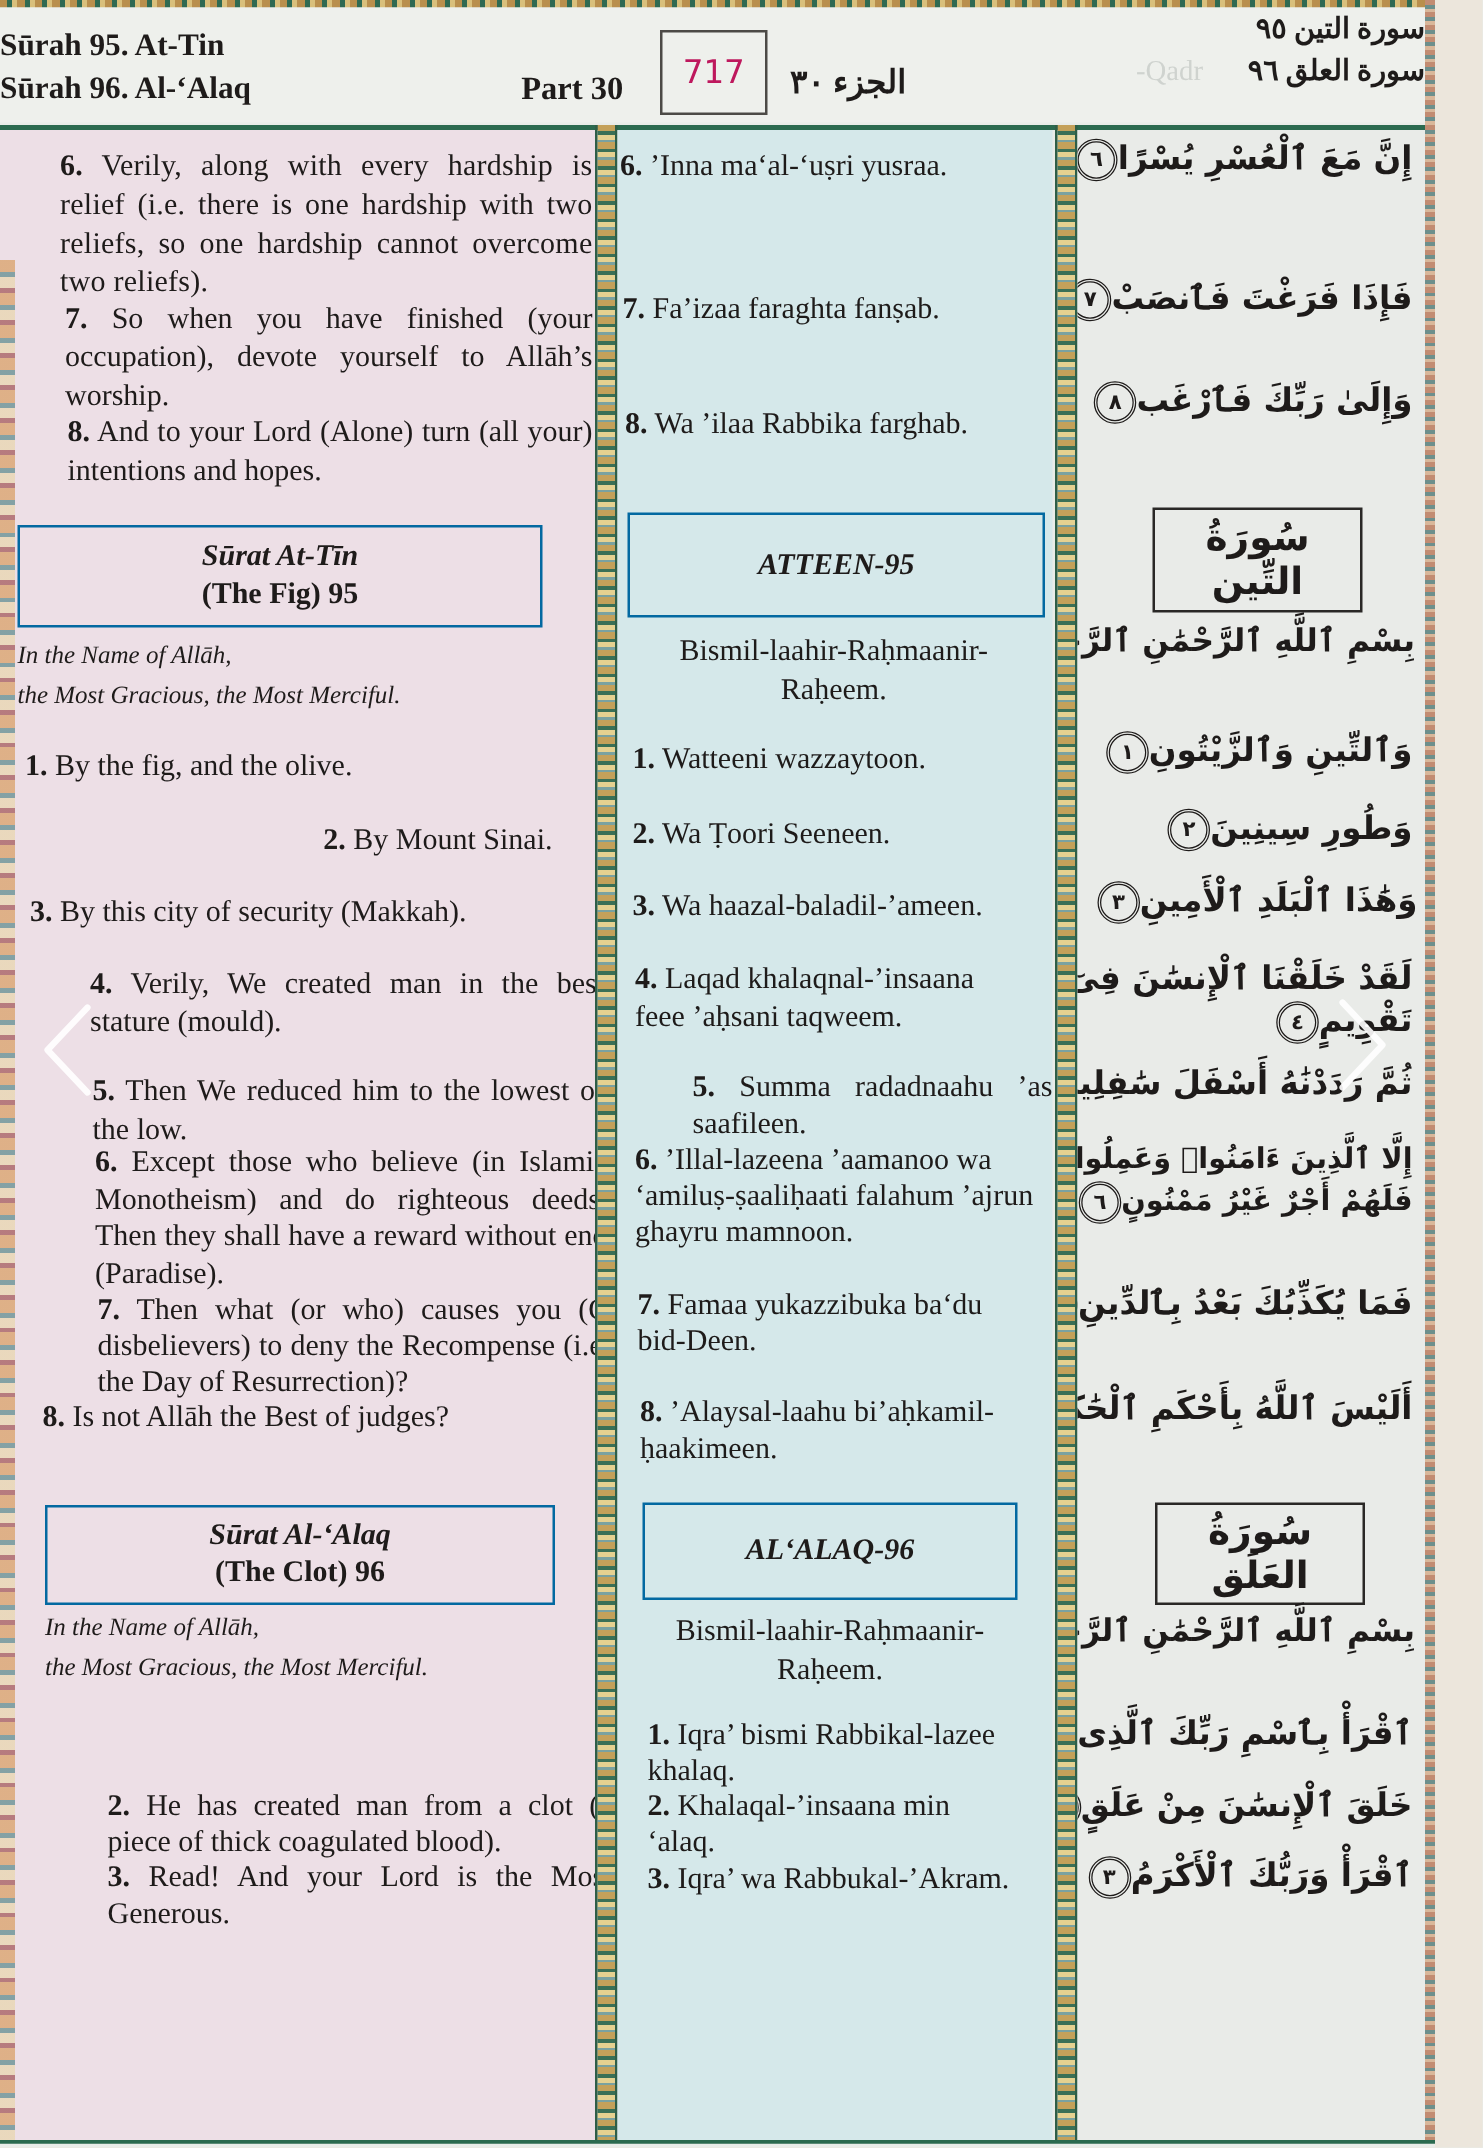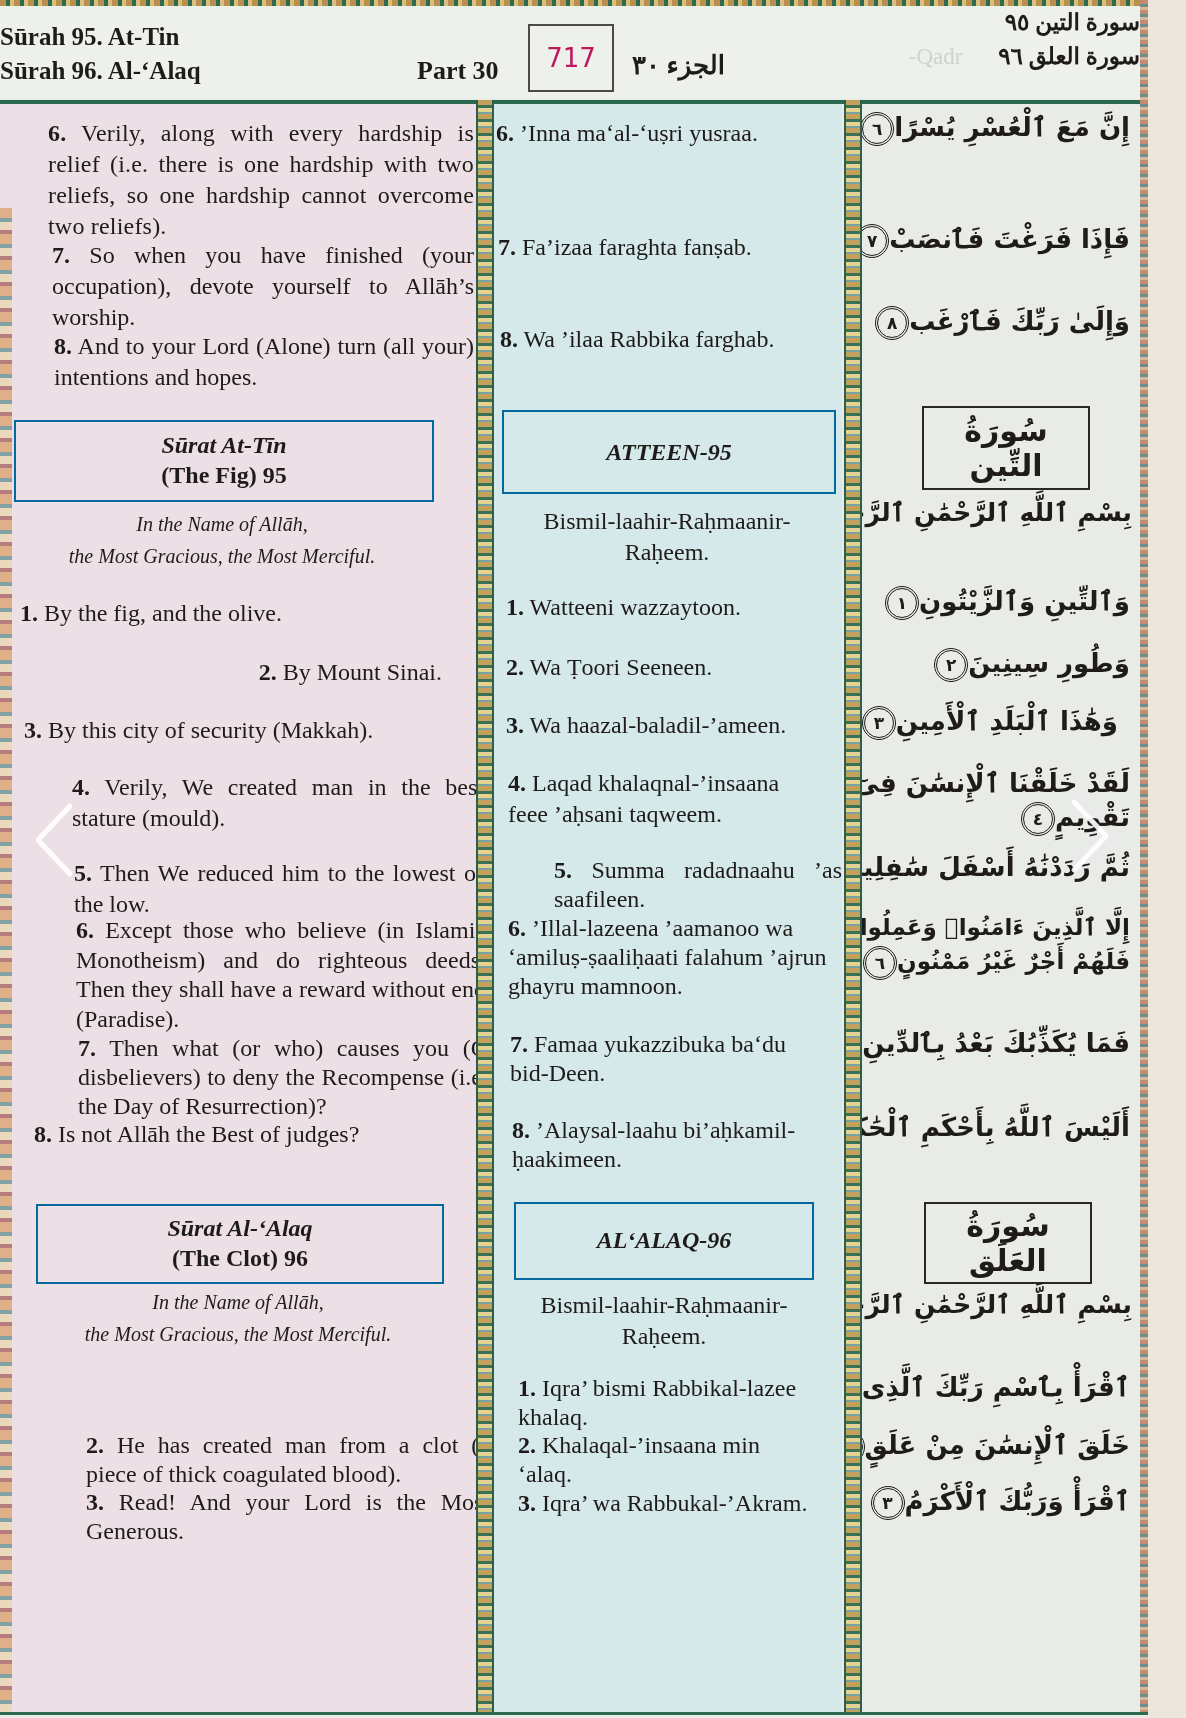--- a/index.html
+++ b/index.html
@@ -52,21 +52,21 @@
   .bottom-rule { position:absolute; left:0; top:1712px; width:1148px; height:3px; background:#2b6a4f; }
 
   .t { position:absolute; font-size:24px; line-height:31px; }
   .j { text-align:justify; text-align-last:left;margin-left:46px; }
   .num { font-weight:bold; }
   .box {
     position:absolute; border:2px solid #0369a1; text-align:center;
     font-size:24px; line-height:30px; font-weight:bold;
   }
   .box .it { font-style:italic; }
-  .bism-en { position:absolute; text-align:center; font-style:italic; font-size:20px; line-height:32px; }
+  .bism-en { position:absolute; font-style:italic; font-size:20px; line-height:32px; }
   .bism-tr { position:absolute; text-align:center; font-size:24px; line-height:31px; }
   .ar {
     position:absolute; direction:rtl; text-align:right; font-family:"DejaVu Sans",sans-serif;
     font-size:26px; line-height:34px; font-weight:bold; white-space:nowrap;
   }
   .marker {
     display:inline-block; width:34px; height:34px; border-radius:50%;
     border:3px double #1e1b1a; text-align:center; font-size:17px; line-height:28px;
     vertical-align:middle; margin-left:6px; box-sizing:border-box; font-weight:bold;
   }
@@ -247,21 +247,21 @@
       <span>سُورَةُ التِّين</span>
     </div>
     <div class="ar" style="right:14px;top:392px;font-size:25px;">بِسْمِ ٱللَّهِ ٱلرَّحْمَٰنِ ٱلرَّحِيمِ</div>
 
     <div class="ar" style="right:16px;top:480px;">
       <span>وَٱلتِّينِ وَٱلزَّيْتُونِ</span><span class="marker">١</span>
     </div>
     <div class="ar" style="right:16px;top:542px;">
       <span>وَطُورِ سِينِينَ</span><span class="marker">٢</span>
     </div>
-    <div class="ar" style="right:28px;top:600px;">
+    <div class="ar" style="right:12px;top:600px;">
       <span>وَهَٰذَا ٱلْبَلَدِ ٱلْأَمِينِ</span><span class="marker">٣</span>
     </div>
     <div class="ar" style="right:16px;top:662px;">
       <div>لَقَدْ خَلَقْنَا ٱلْإِنسَٰنَ فِىٓ أَحْسَنِ</div>
       <div><span>تَقْوِيمٍ</span><span class="marker">٤</span></div>
     </div>
     <div class="ar" style="right:16px;top:746px;">
       <span>ثُمَّ رَدَدْنَٰهُ أَسْفَلَ سَٰفِلِينَ</span>
     </div>
     <div class="ar" style="right:16px;top:806px;font-size:23px;">

